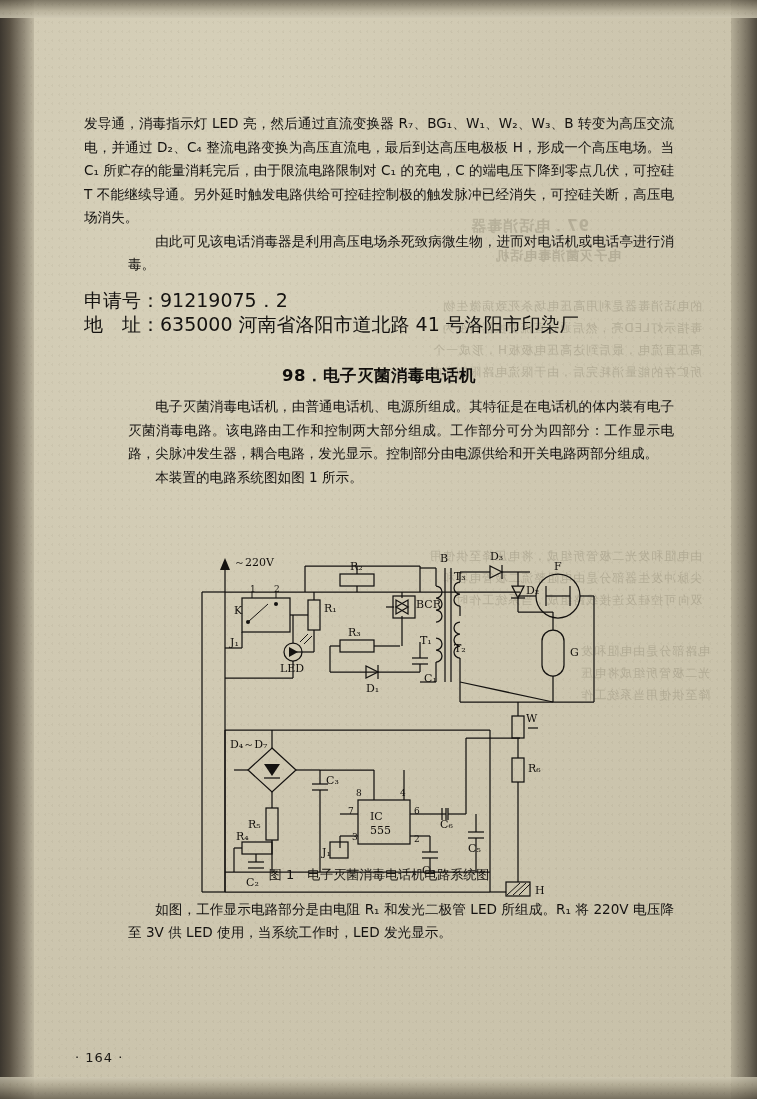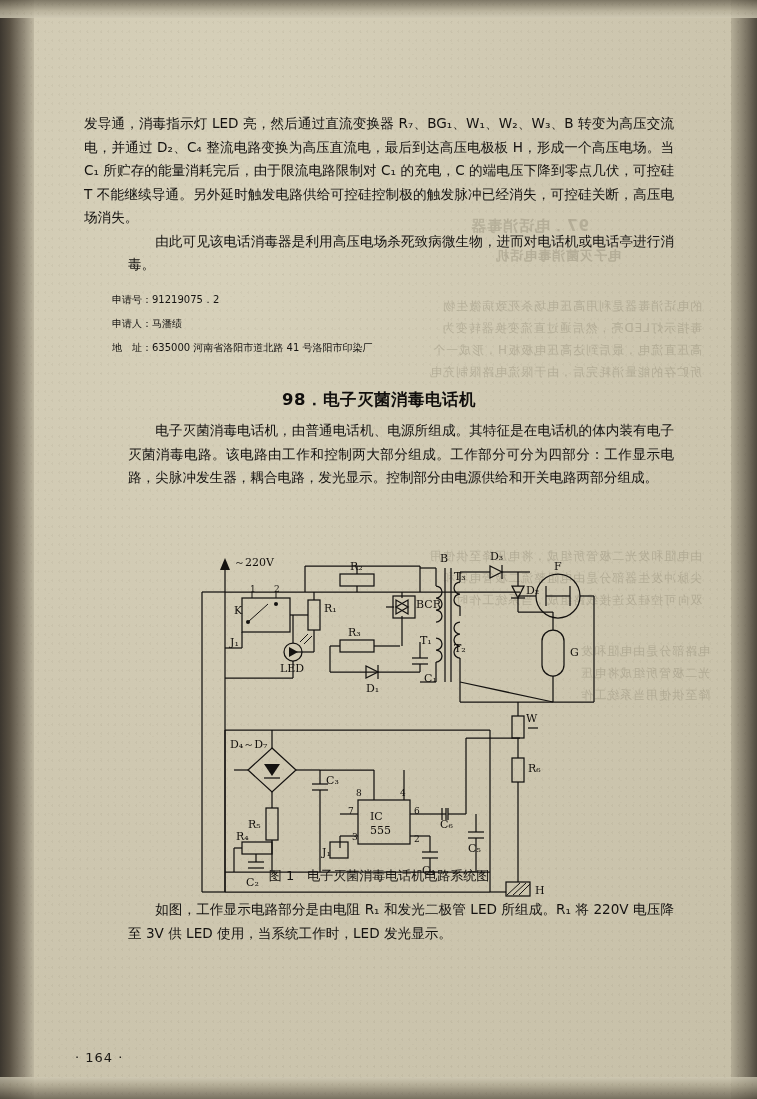--- a/index.html
+++ b/index.html
@@ -54,21 +54,21 @@
   .col{
     position:absolute;left:84px;top:112px;width:590px;
     color:#141210;
     font-size:13.6px;
     line-height:23.5px;
     text-align:justify;
   }
   .p{margin:0 0 0 0;}
   .indent{text-indent:2em;margin-left:44px;}
   .gap{height:11px;}
-  .applicant{margin-left:28px;line-height:24px;font-size:10px;}
+  .applicant{line-height:24px;font-size:19px;}
   .applicant div{white-space:pre;}
   h2.sec{
     font-size:16.5px;font-weight:bold;text-align:center;
     margin:28px 0 8px 0;letter-spacing:.5px;
     color:#100e0c;
   }
   .figcap{
     text-align:center;font-size:13px;margin-top:6px;color:#15130f;
   }
   .pageno{
@@ -122,27 +122,27 @@
 
   <div class="col">
 
     <div class="p">发导通，消毒指示灯 LED 亮，然后通过直流变换器 R₇、BG₁、W₁、W₂、W₃、B 转变为高压交流电，并通过 D₂、C₄ 整流电路变换为高压直流电，最后到达高压电极板 H，形成一个高压电场。当 C₁ 所贮存的能量消耗完后，由于限流电路限制对 C₁ 的充电，C 的端电压下降到零点几伏，可控硅 T 不能继续导通。另外延时触发电路供给可控硅控制极的触发脉冲已经消失，可控硅关断，高压电场消失。</div>
     <div class="p indent">由此可见该电话消毒器是利用高压电场杀死致病微生物，进而对电话机或电话亭进行消毒。</div>
 
     <div class="gap"></div>
 
     <div class="applicant">
       <div><span>申请号：</span><span>91219075．2</span></div>
-      <div><span>申请人：</span><span>马潘绩</span></div>
       <div><span>地　址：</span><span>635000 河南省洛阳市道北路 41 号洛阳市印染厂</span></div>
     </div>
 
     <h2 class="sec">98．电子灭菌消毒电话机</h2>
 
     <div class="p indent">电子灭菌消毒电话机，由普通电话机、电源所组成。其特征是在电话机的体内装有电子灭菌消毒电路。该电路由工作和控制两大部分组成。工作部分可分为四部分：工作显示电路，尖脉冲发生器，耦合电路，发光显示。控制部分由电源供给和开关电路两部分组成。</div>
+    <div class="p indent">本装置的电路系统图如图 1 所示。</div>
 
     <div style="height:368px"></div>
 
     <div class="figcap">图 1　电子灭菌消毒电话机电路系统图</div>
 
     <div class="gap"></div>
     <div class="p indent">如图，工作显示电路部分是由电阻 R₁ 和发光二极管 LED 所组成。R₁ 将 220V 电压降至 3V 供 LED 使用，当系统工作时，LED 发光显示。</div>
   </div>
 
   <div id="fig">

